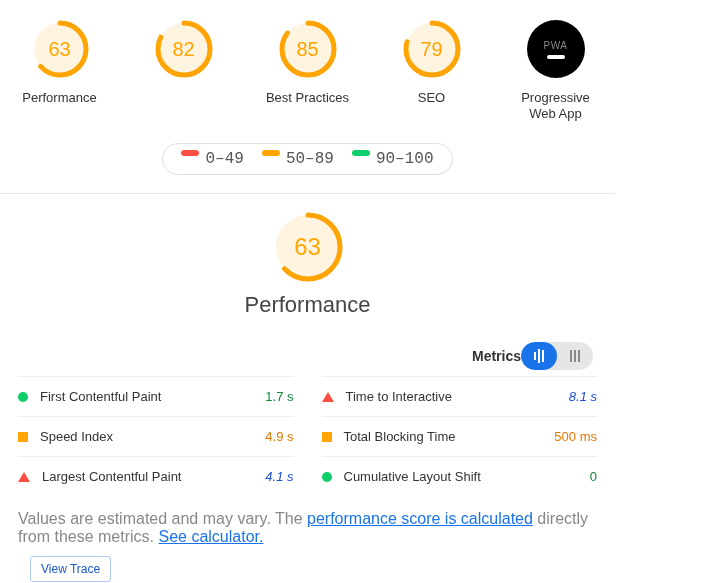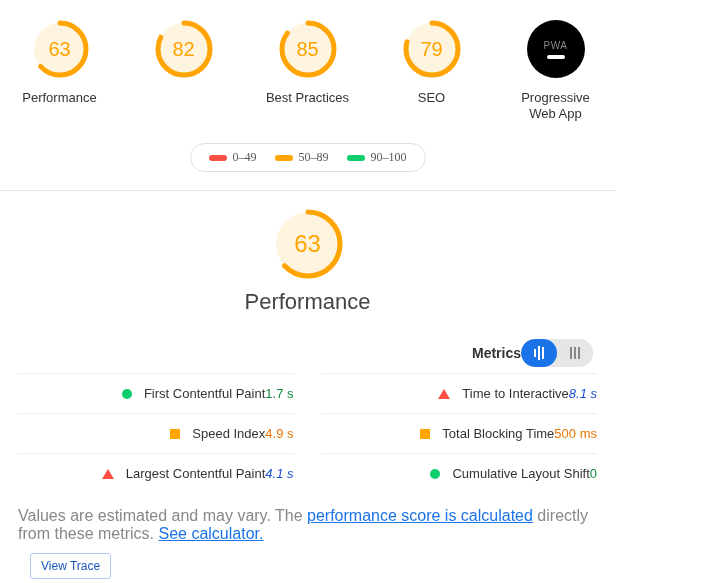--- a/index.html
+++ b/index.html
@@ -79,24 +79,24 @@
   .legend {
     border: 1px solid #e0e0e0;
     border-radius: 18px;
     padding: 6px 18px;
     display: flex;
     gap: 18px;
     align-items: center;
   }
   .legend-item {
     display: flex;
-    align-items: center;
+    align-items: flex-start;
     gap: 6px;
-    font-family: Liberation Serif, serif;
-    font-size: 12px;
+    font-family: Liberation Mono, monospace;
+    font-size: 16px;
     color: #555;
   }
   .dash {
     width: 18px;
     height: 6px;
     border-radius: 3px;
   }
 
   .divider {
     height: 1px;
@@ -161,21 +161,21 @@
 
   .metrics-grid {
     display: grid;
     grid-template-columns: 1fr 1fr;
     column-gap: 28px;
     padding: 6px 18px 0;
   }
   .metric {
     display: flex;
     align-items: center;
-    justify-content: flex-end;
+    justify-content: space-between;
     padding: 12px 0;
     border-top: 1px solid #eee;
   }
   .metric .left {
     display: flex;
     align-items: center;
     gap: 12px;
     font-size: 13px;
     color: #333;
   }

